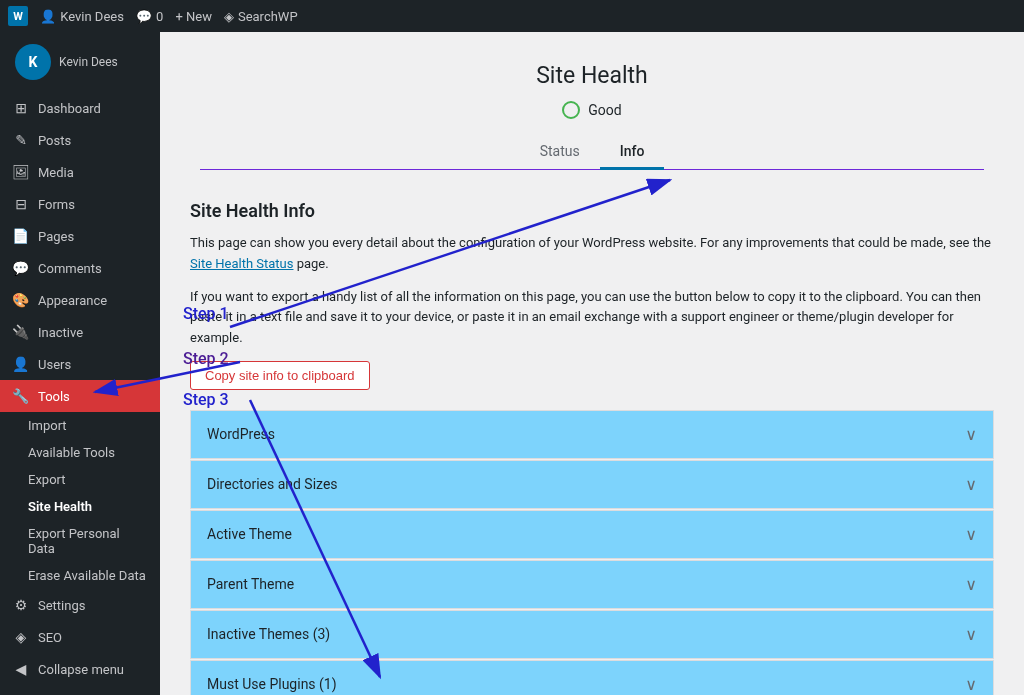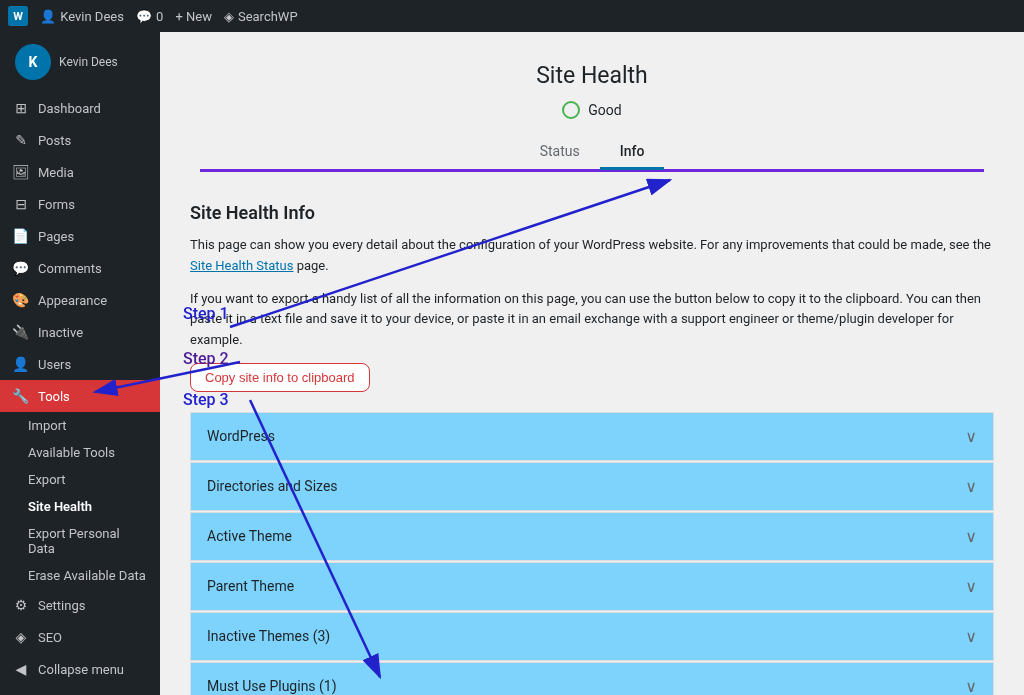--- a/index.html
+++ b/index.html
@@ -27,32 +27,32 @@
     
     .main-content { flex: 1; overflow-y: auto; background: #f0f0f1; }
 
     .page-header { text-align: center; padding: 30px 20px 10px; background: #f0f0f1; }
     .page-title { font-size: 23px; font-weight: 400; color: #1d2327; margin-bottom: 12px; }
 
     .status-indicator { display: flex; align-items: center; justify-content: center; gap: 8px; margin-bottom: 16px; }
     .status-circle { width: 18px; height: 18px; border-radius: 50%; border: 2px solid #46b450; display: inline-block; }
     .status-text { font-size: 14px; color: #1d2327; }
 
-    .tabs { display: flex; justify-content: center; gap: 0; border-bottom: 3px solid #6d28d9; margin: 0 20px; }
+    .tabs { display: flex; justify-content: center; gap: 0; border-bottom: 1px solid #6d28d9; margin: 0 20px; }
     .tab { padding: 8px 20px; cursor: pointer; font-size: 14px; color: #646970; border-bottom: 3px solid transparent; margin-bottom: -1px; }
     .tab.active { color: #1d2327; border-bottom-color: #0073aa; font-weight: 500; }
 
     .content-area { padding: 20px 30px; max-width: 900px; margin: 0 auto; }
 
     .section-title { font-size: 18px; font-weight: 600; color: #1d2327; margin-bottom: 12px; }
 
     .description-text { font-size: 13px; color: #1d2327; line-height: 1.6; margin-bottom: 12px; }
     .description-text a { color: #0073aa; text-decoration: underline; }
 
-    .copy-btn { border: 1px solid #d63638; color: #d63638; background: white; padding: 6px 14px; border-radius: 8px; cursor: pointer; font-size: 13px; margin-bottom: 20px; }
+    .copy-btn { border: 1px solid #d63638; color: #d63638; background: white; padding: 6px 14px; border-radius: 3px; cursor: pointer; font-size: 13px; margin-bottom: 20px; }
 
     .accordion-item { background: #7dd3fc; border: 1px solid #dcdcde; margin-bottom: 1px; }
     .accordion-header { display: flex; align-items: center; justify-content: space-between; padding: 14px 16px; cursor: pointer; }
     .accordion-title { font-size: 14px; font-weight: 400; color: #1d2327; }
     .accordion-chevron { color: #646970; font-size: 16px; }
 
     
     .page-wrapper { position: relative; flex: 1; display: flex; overflow: hidden; }
   </style>
 </head>

